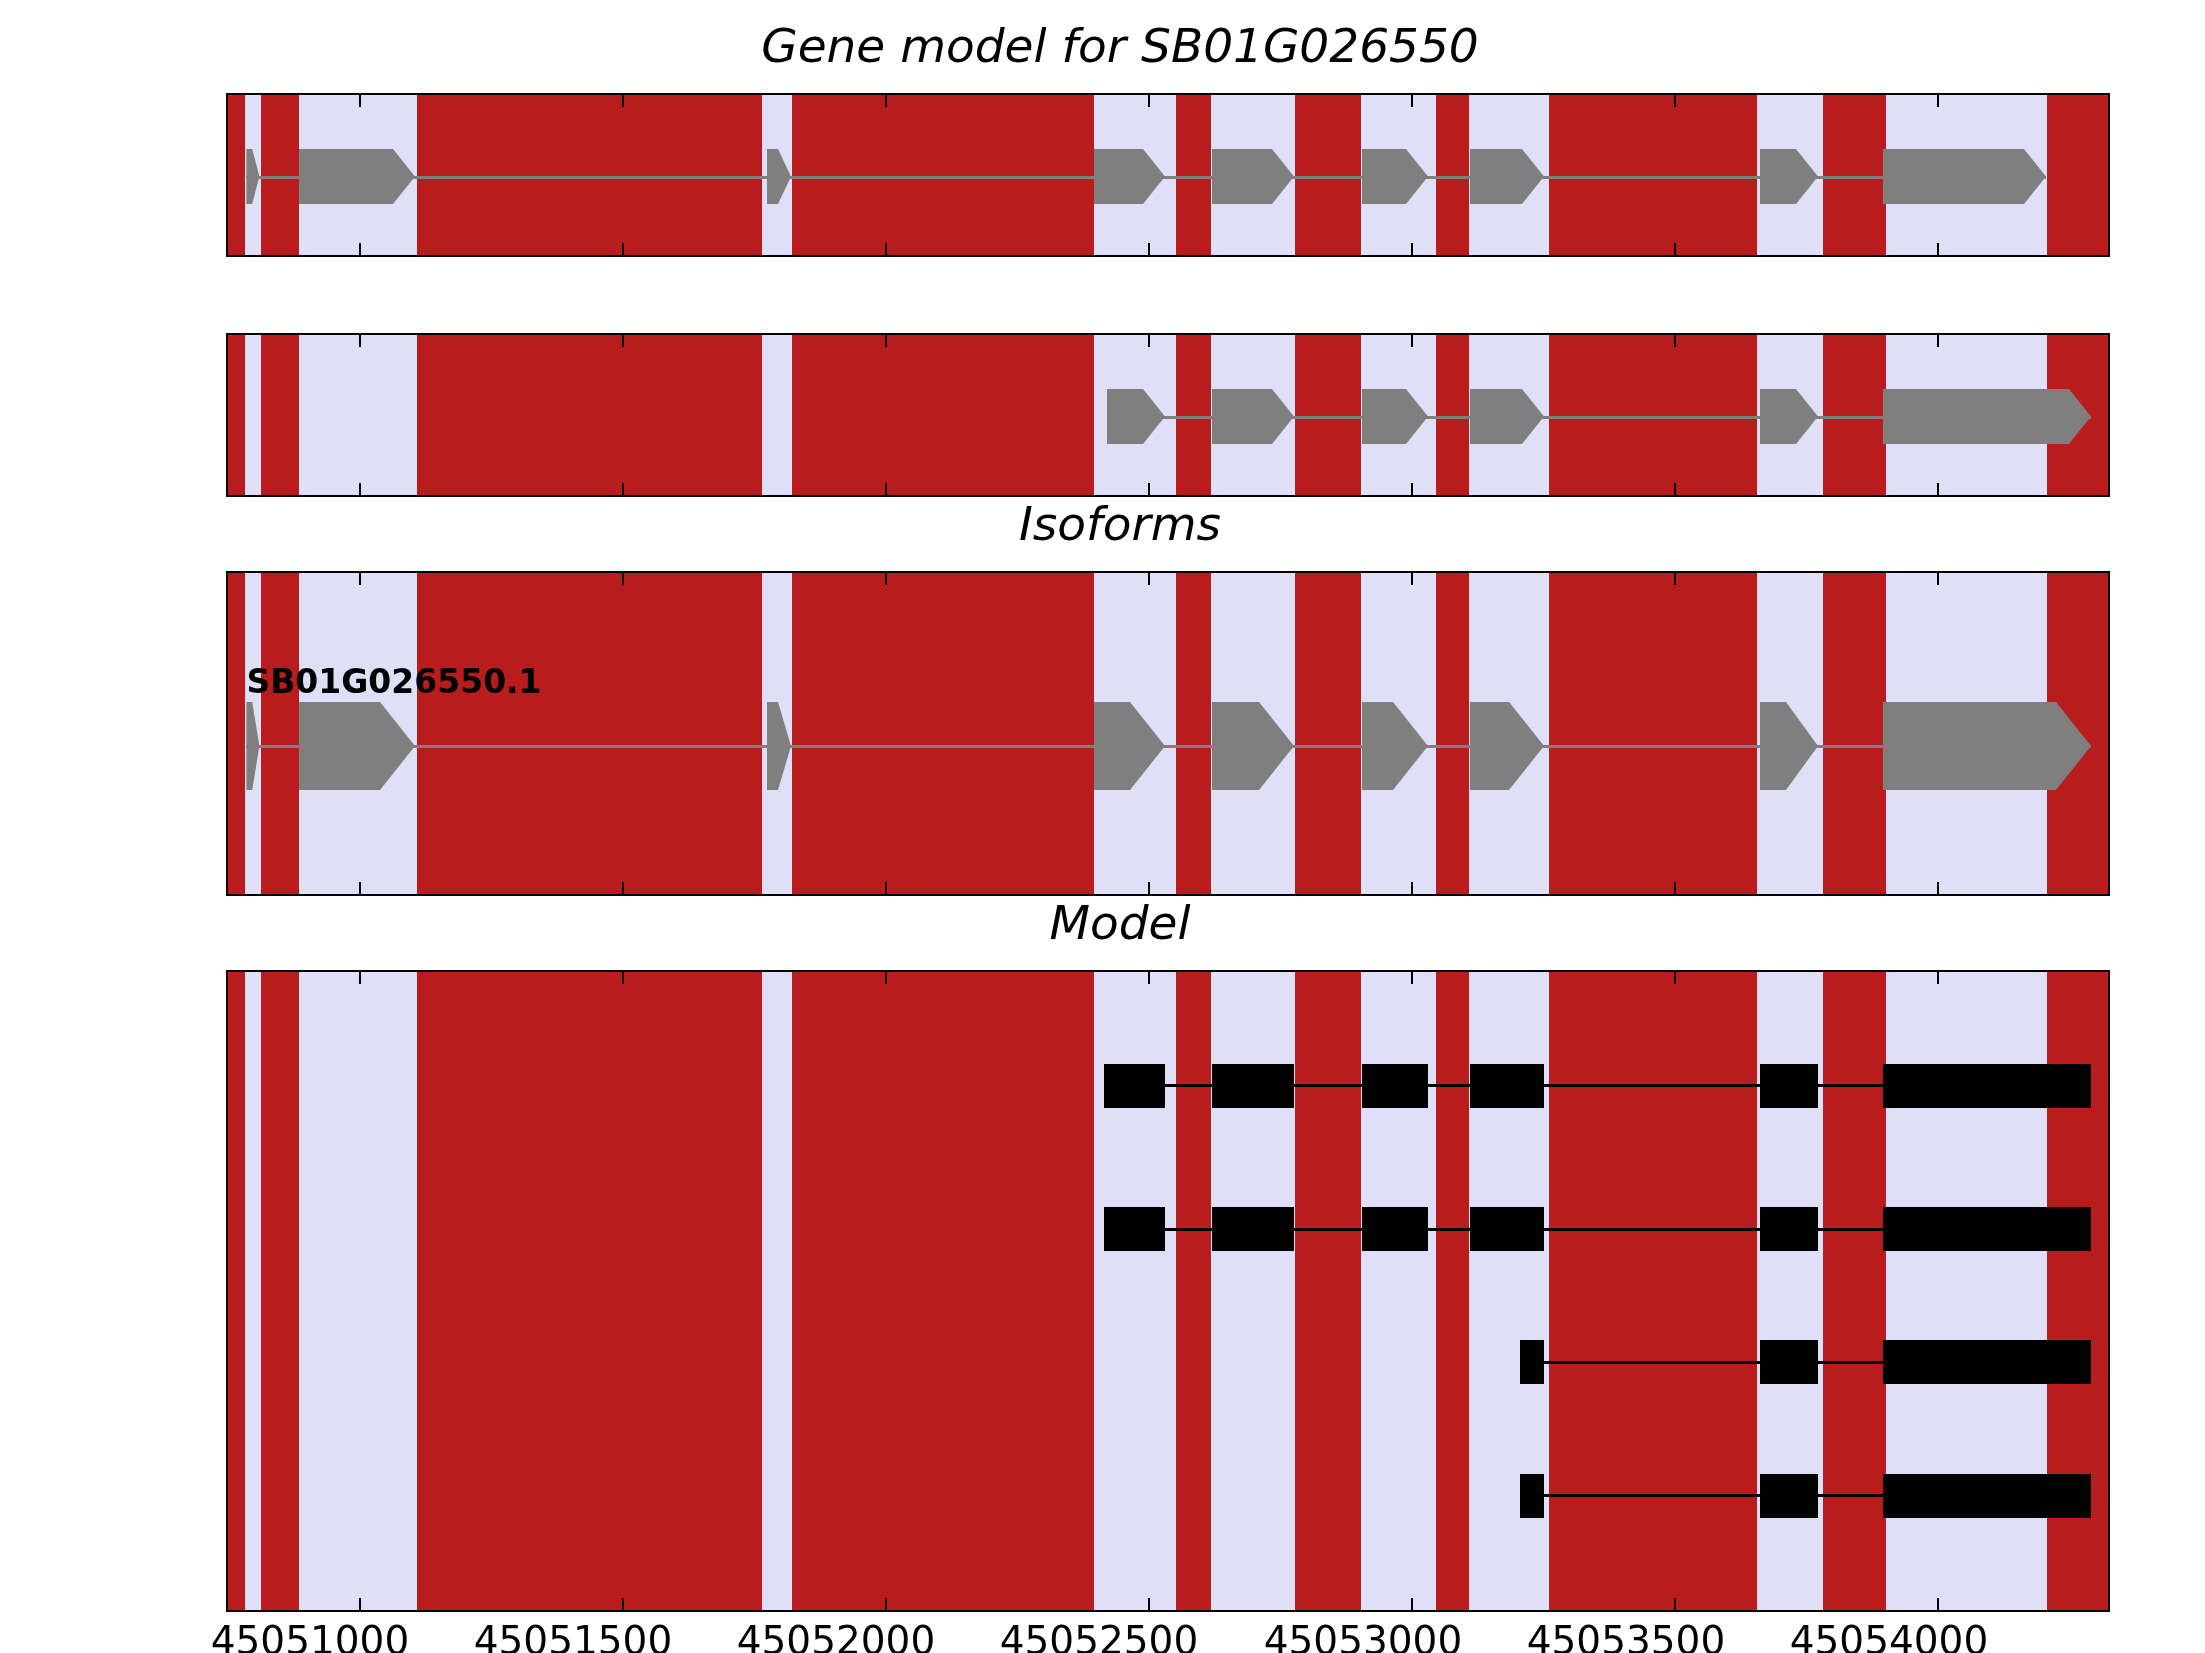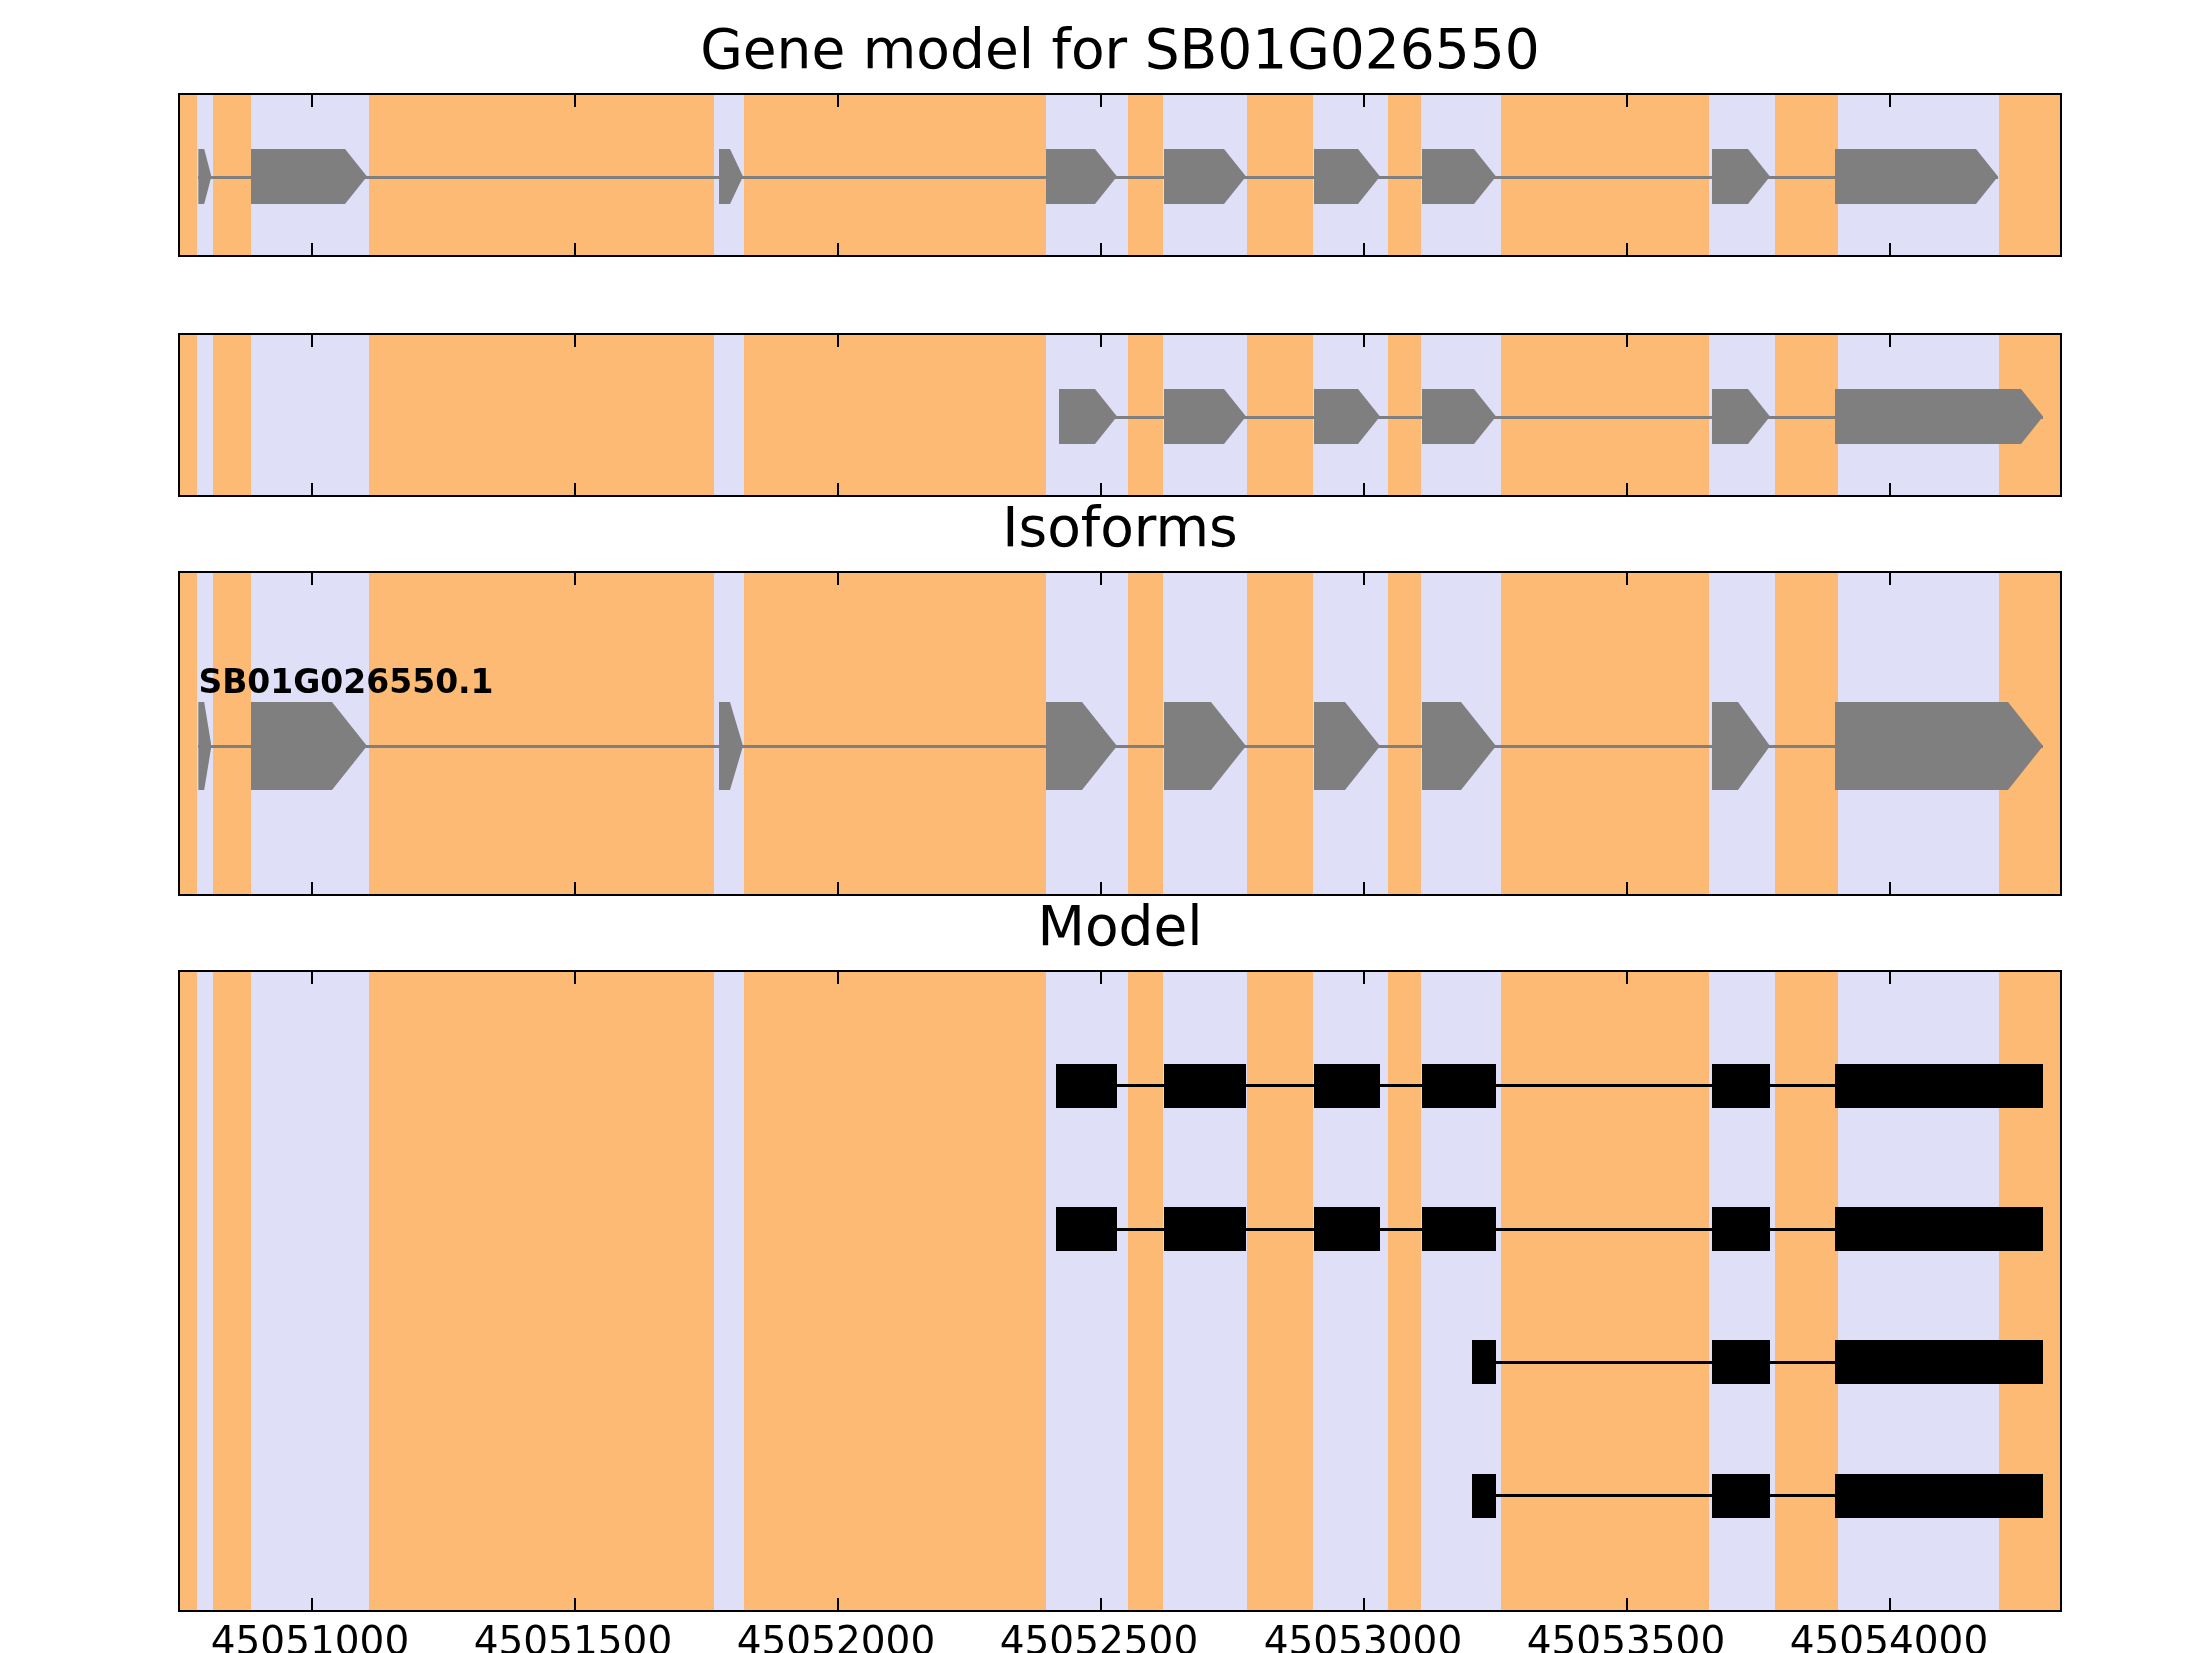--- a/index.html
+++ b/index.html
@@ -5,30 +5,32 @@
   * { margin: 0; padding: 0; box-sizing: border-box; }
   html, body {
     width: 2205px; height: 1654px;
     background: #ffffff;
     font-family: "DejaVu Sans", "Liberation Sans", sans-serif;
   }
   .figure { position: absolute; top: 0; left: 0; width: 2205px; height: 1654px; background: #ffffff; }
   .panel {
     position: absolute;
     border: 2.1px solid #000000;
-    background: #fdba74;
+    background: #b91c1c;
     overflow: hidden;
+    margin-left: 48px;
   }
   .panel-title {
     position: absolute;
     text-align: center;
-    font-size: 55px;
+    font-size: 47px;
     line-height: 1.0;
     color: #000000;
     white-space: nowrap;
+    font-style: italic;
   }
   .band { position: absolute; top: 0; bottom: 0; z-index: 1; }
   .intron { position: absolute; z-index: 2; }
   .exon { position: absolute; z-index: 3; }
   .tick { position: absolute; width: 2.1px; background: #000000; z-index: 4; }
   .row-label {
     position: absolute;
     font-size: 33px;
     font-weight: bold;
     color: #000000;

